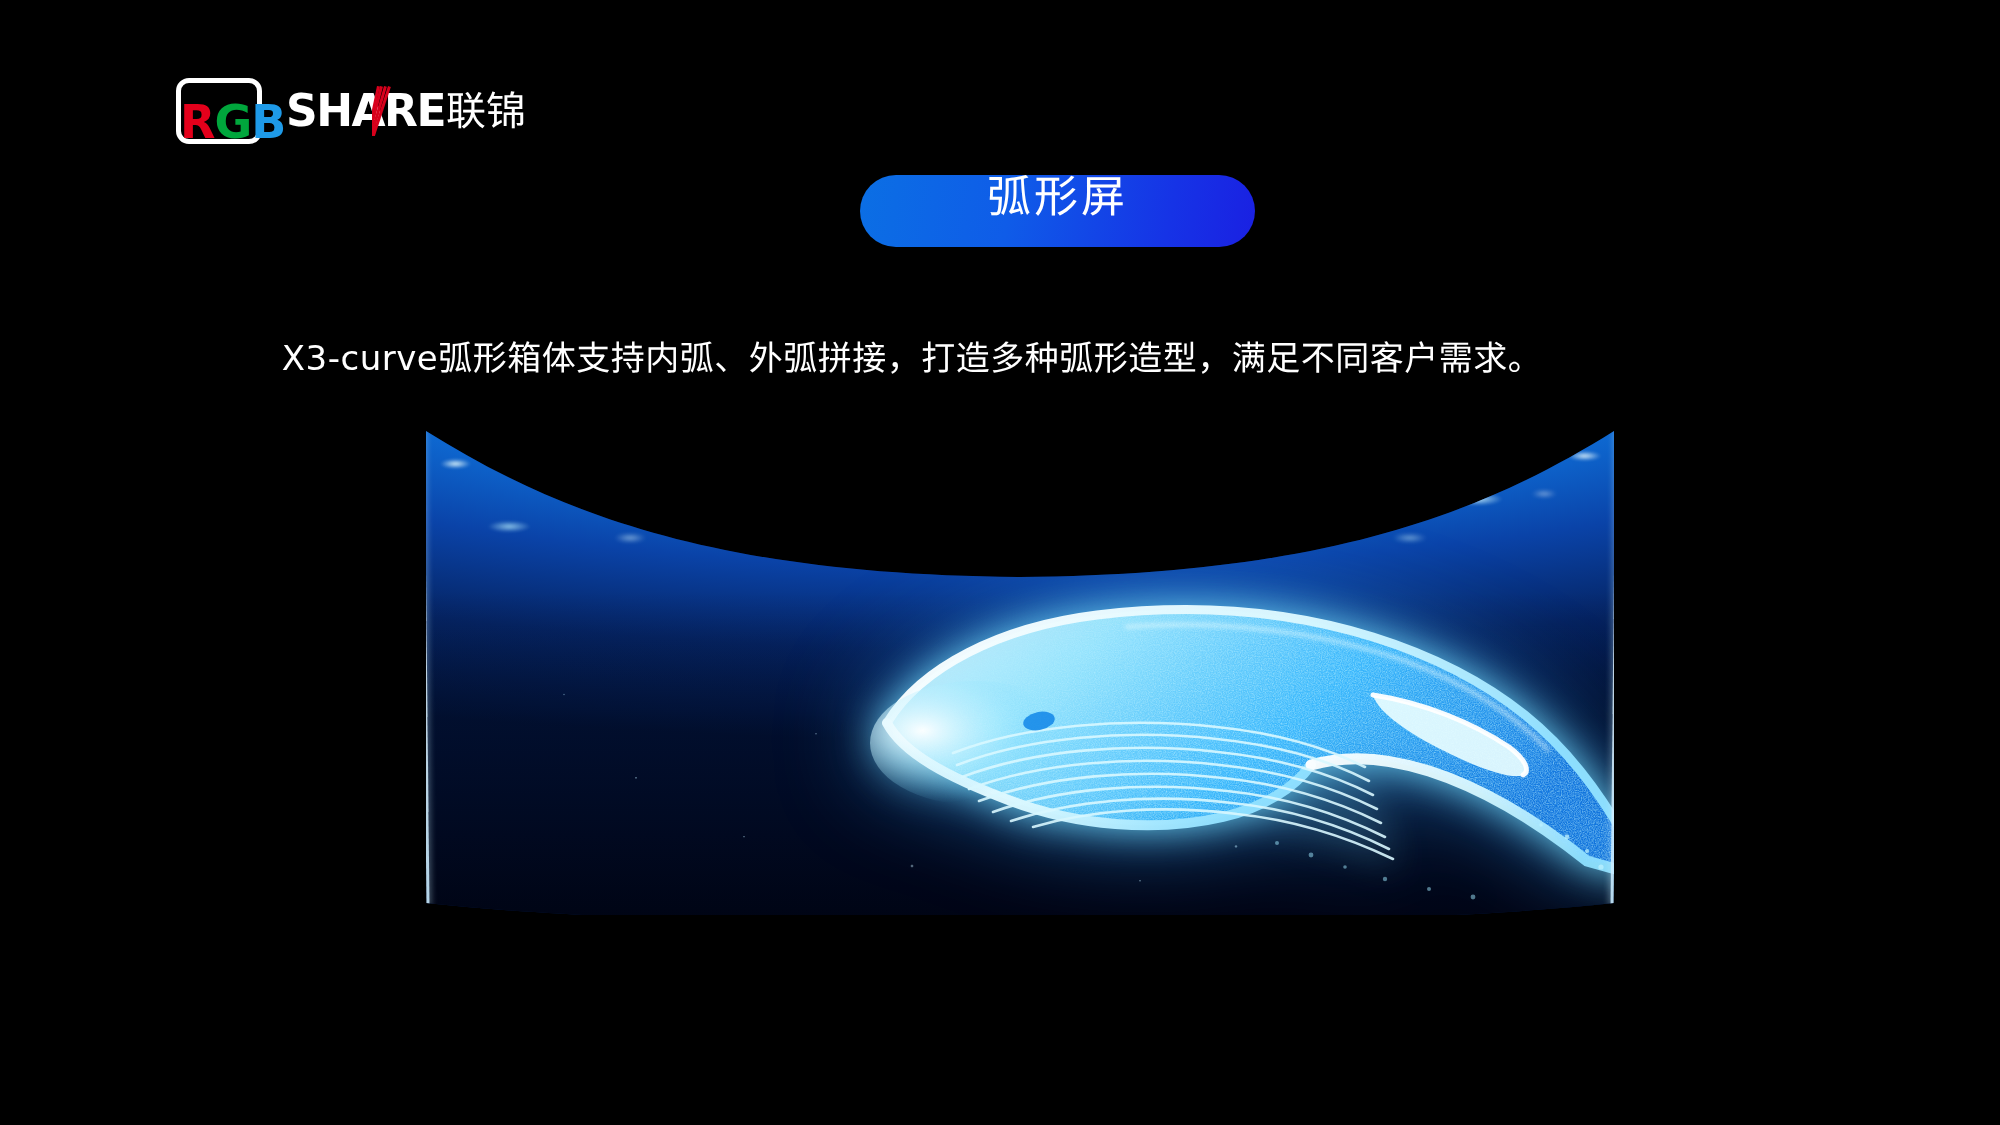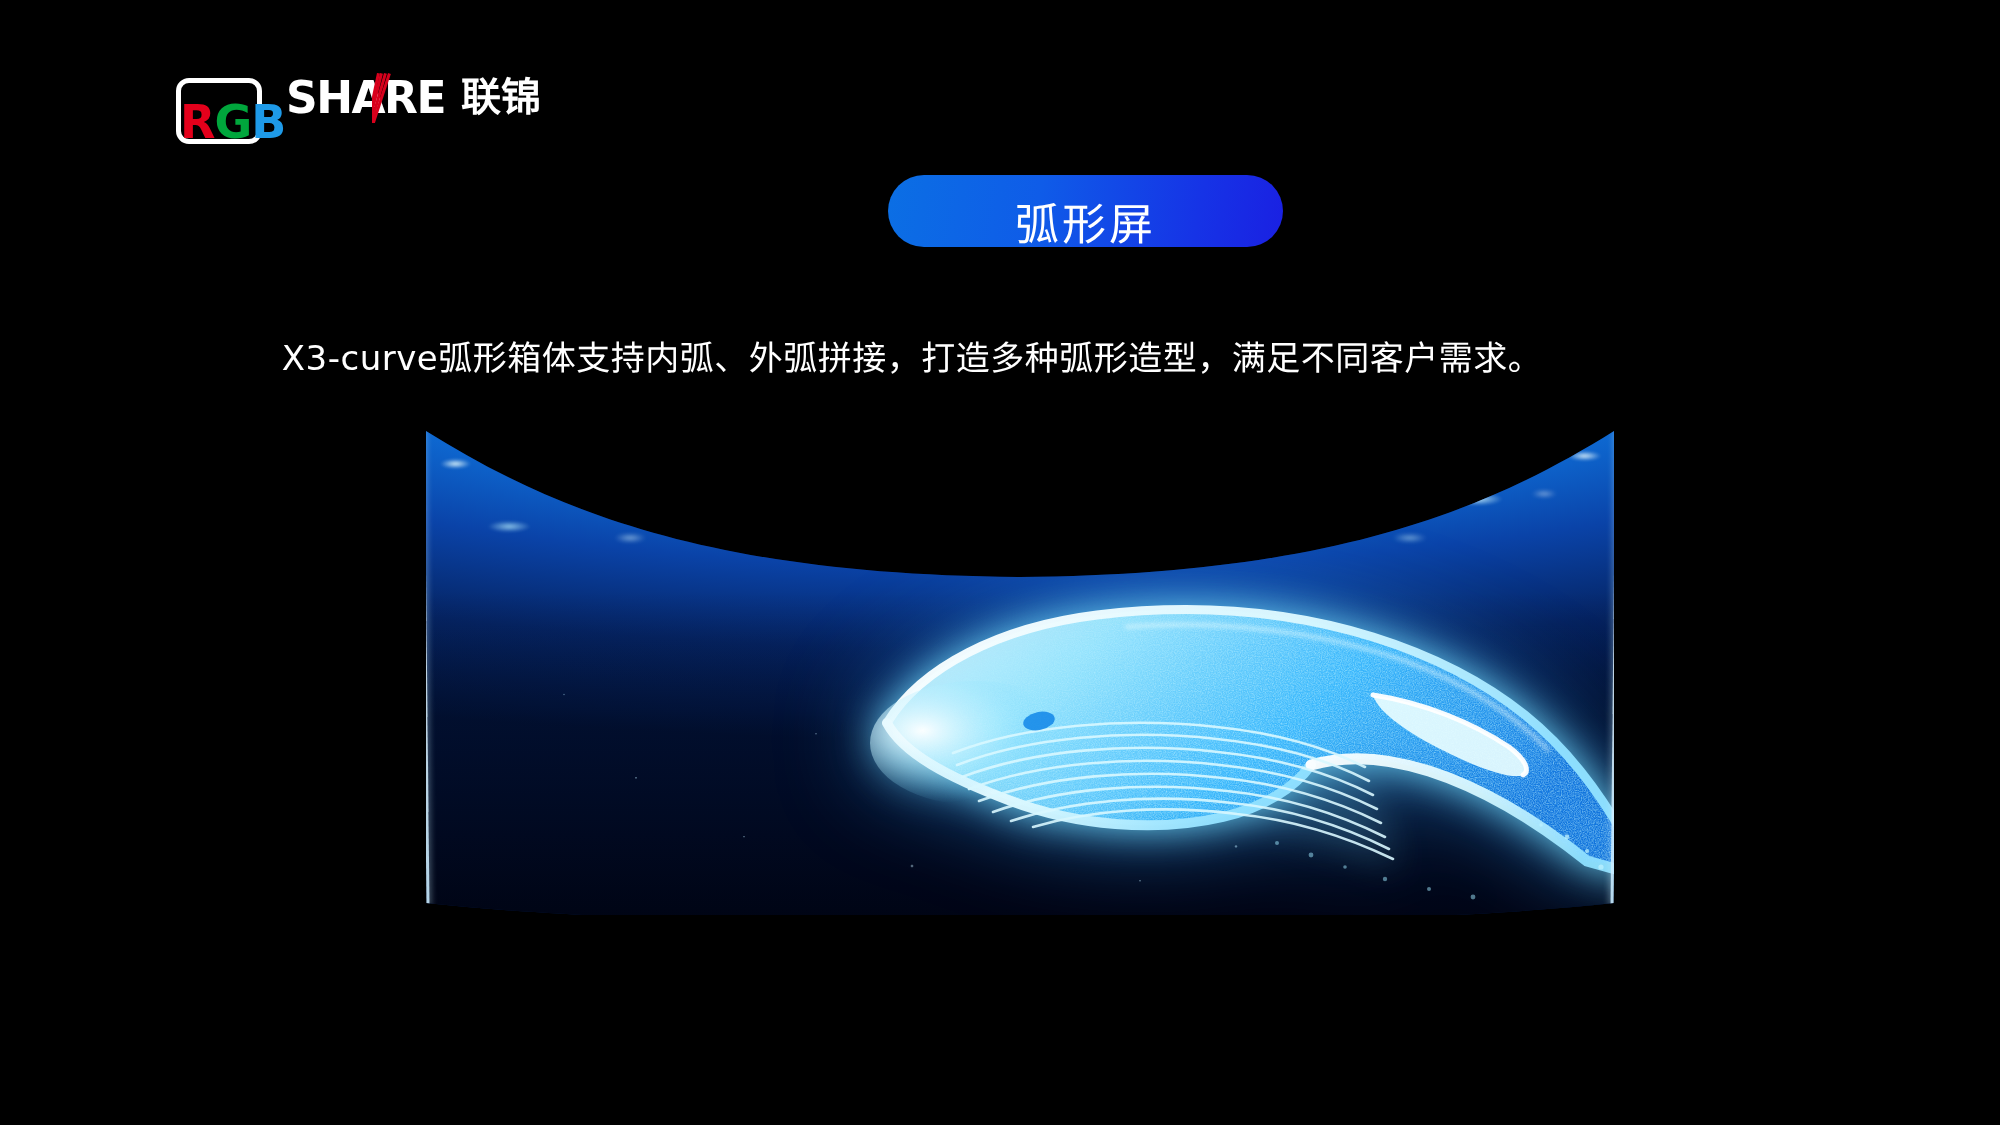--- a/index.html
+++ b/index.html
@@ -22,21 +22,21 @@
     background: #000000;
   }
 
   
   .logo {
     position: absolute;
     left: 176px;
     top: 78px;
     height: 70px;
     display: flex;
-    align-items: flex-start;
+    align-items: center;
   }
   .logo-mark {
     position: relative;
     width: 100px;
     height: 70px;
     flex: 0 0 auto;
   }
   
   .logo-frame {
     position: absolute;
@@ -90,41 +90,41 @@
     width: 3px;
     height: 64px;
     background: #d8001c;
     transform-origin: top left;
   }
   .logo-slash i:nth-child(1){ left: 16px; transform: rotate(18deg); }
   .logo-slash i:nth-child(2){ left: 12px; transform: rotate(16deg); height:58px;}
   .logo-slash i:nth-child(3){ left: 8px;  transform: rotate(14deg); height:52px;}
   .logo-slash i:nth-child(4){ left: 5px;  transform: rotate(12deg); height:46px;}
   .logo-cn {
-    margin-left: 16px;
+    margin-left: 1px;
     font-size: 40px;
     line-height: 42px;
-    font-weight: 700;
+    font-weight: 400;
     color: #ffffff;
     white-space: nowrap;
     transform: translateY(-2px);
     font-family: "DejaVu Sans", "Liberation Sans", sans-serif;
   }
 
   
   .title-pill {
     position: absolute;
-    left: 888px;
+    left: 860px;
     top: 175px;
     width: 395px;
     height: 72px;
     border-radius: 36px;
     background: linear-gradient(100deg, #0b6fe4 0%, #0f5ce8 38%, #1633e6 78%, #1a20e2 100%);
     display: flex;
-    align-items: flex-end;
+    align-items: flex-start;
     justify-content: center;
   }
   .title-pill-text {
     color: #ffffff;
     font-size: 44px;
     line-height: 44px;
     letter-spacing: 3px;
     font-family: "DejaVu Serif", "Liberation Serif", serif;
     font-weight: 400;
     white-space: nowrap;

